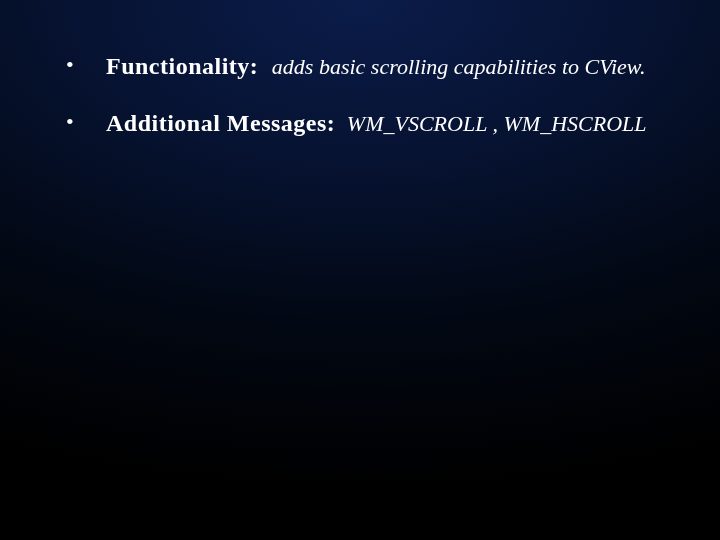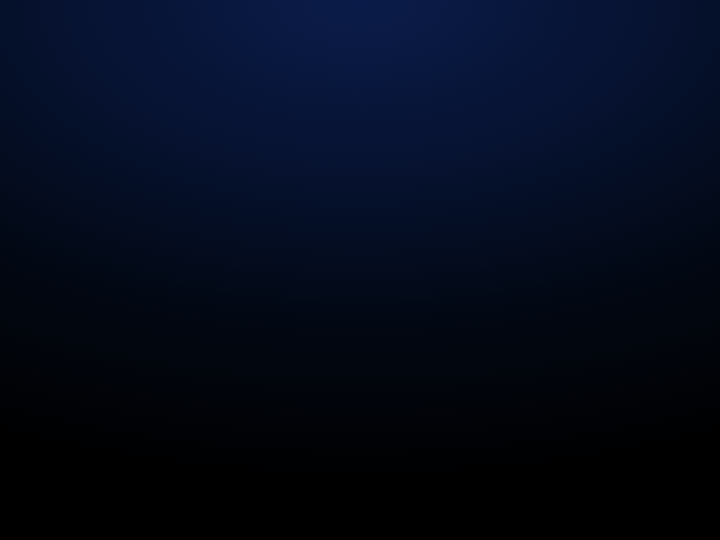--- a/index.html
+++ b/index.html
@@ -56,13 +56,23 @@
     font-style: italic;
     font-size: 22px;
   }
   .bullet1 .desc { margin-left: 8px; }
   .bullet2 .desc { margin-left: 6px; }
 </style>
 </head>
 <body>
 
 <div class="slide">
+  <ul class="bullets">
+    <li class="bullet1">
+      <span class="label">Functionality:</span>
+      <span class="desc">adds basic scrolling capabilities to CView.</span>
+    </li>
+    <li class="bullet2">
+      <span class="label">Additional Messages:</span>
+      <span class="desc">WM_VSCROLL , WM_HSCROLL</span>
+    </li>
+  </ul>
 </div>
 
 </body></html>

